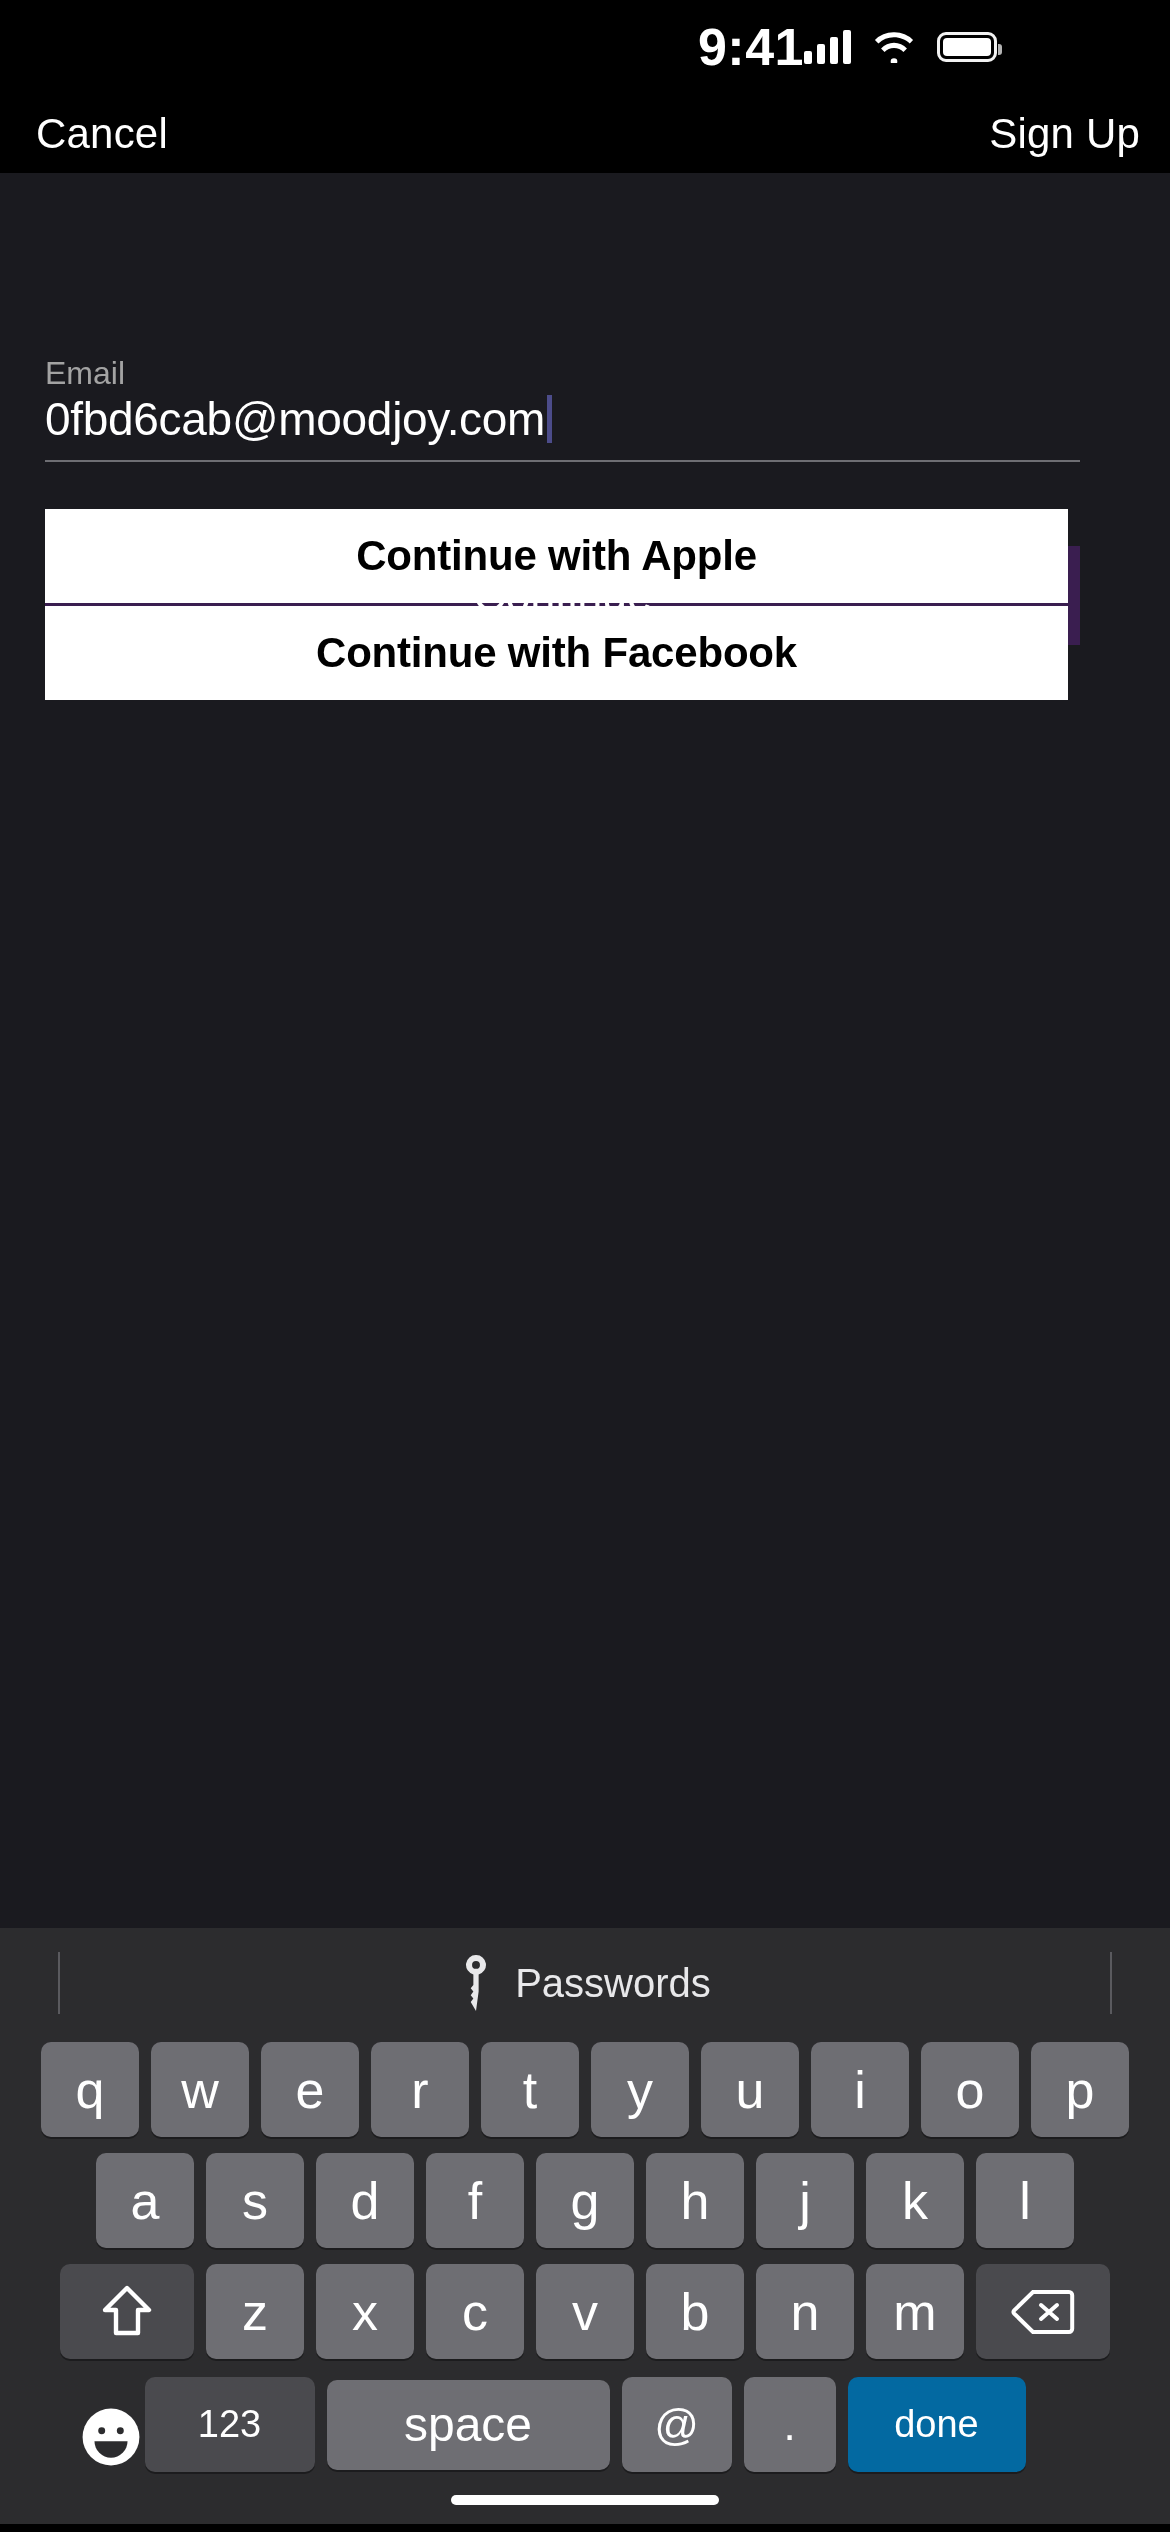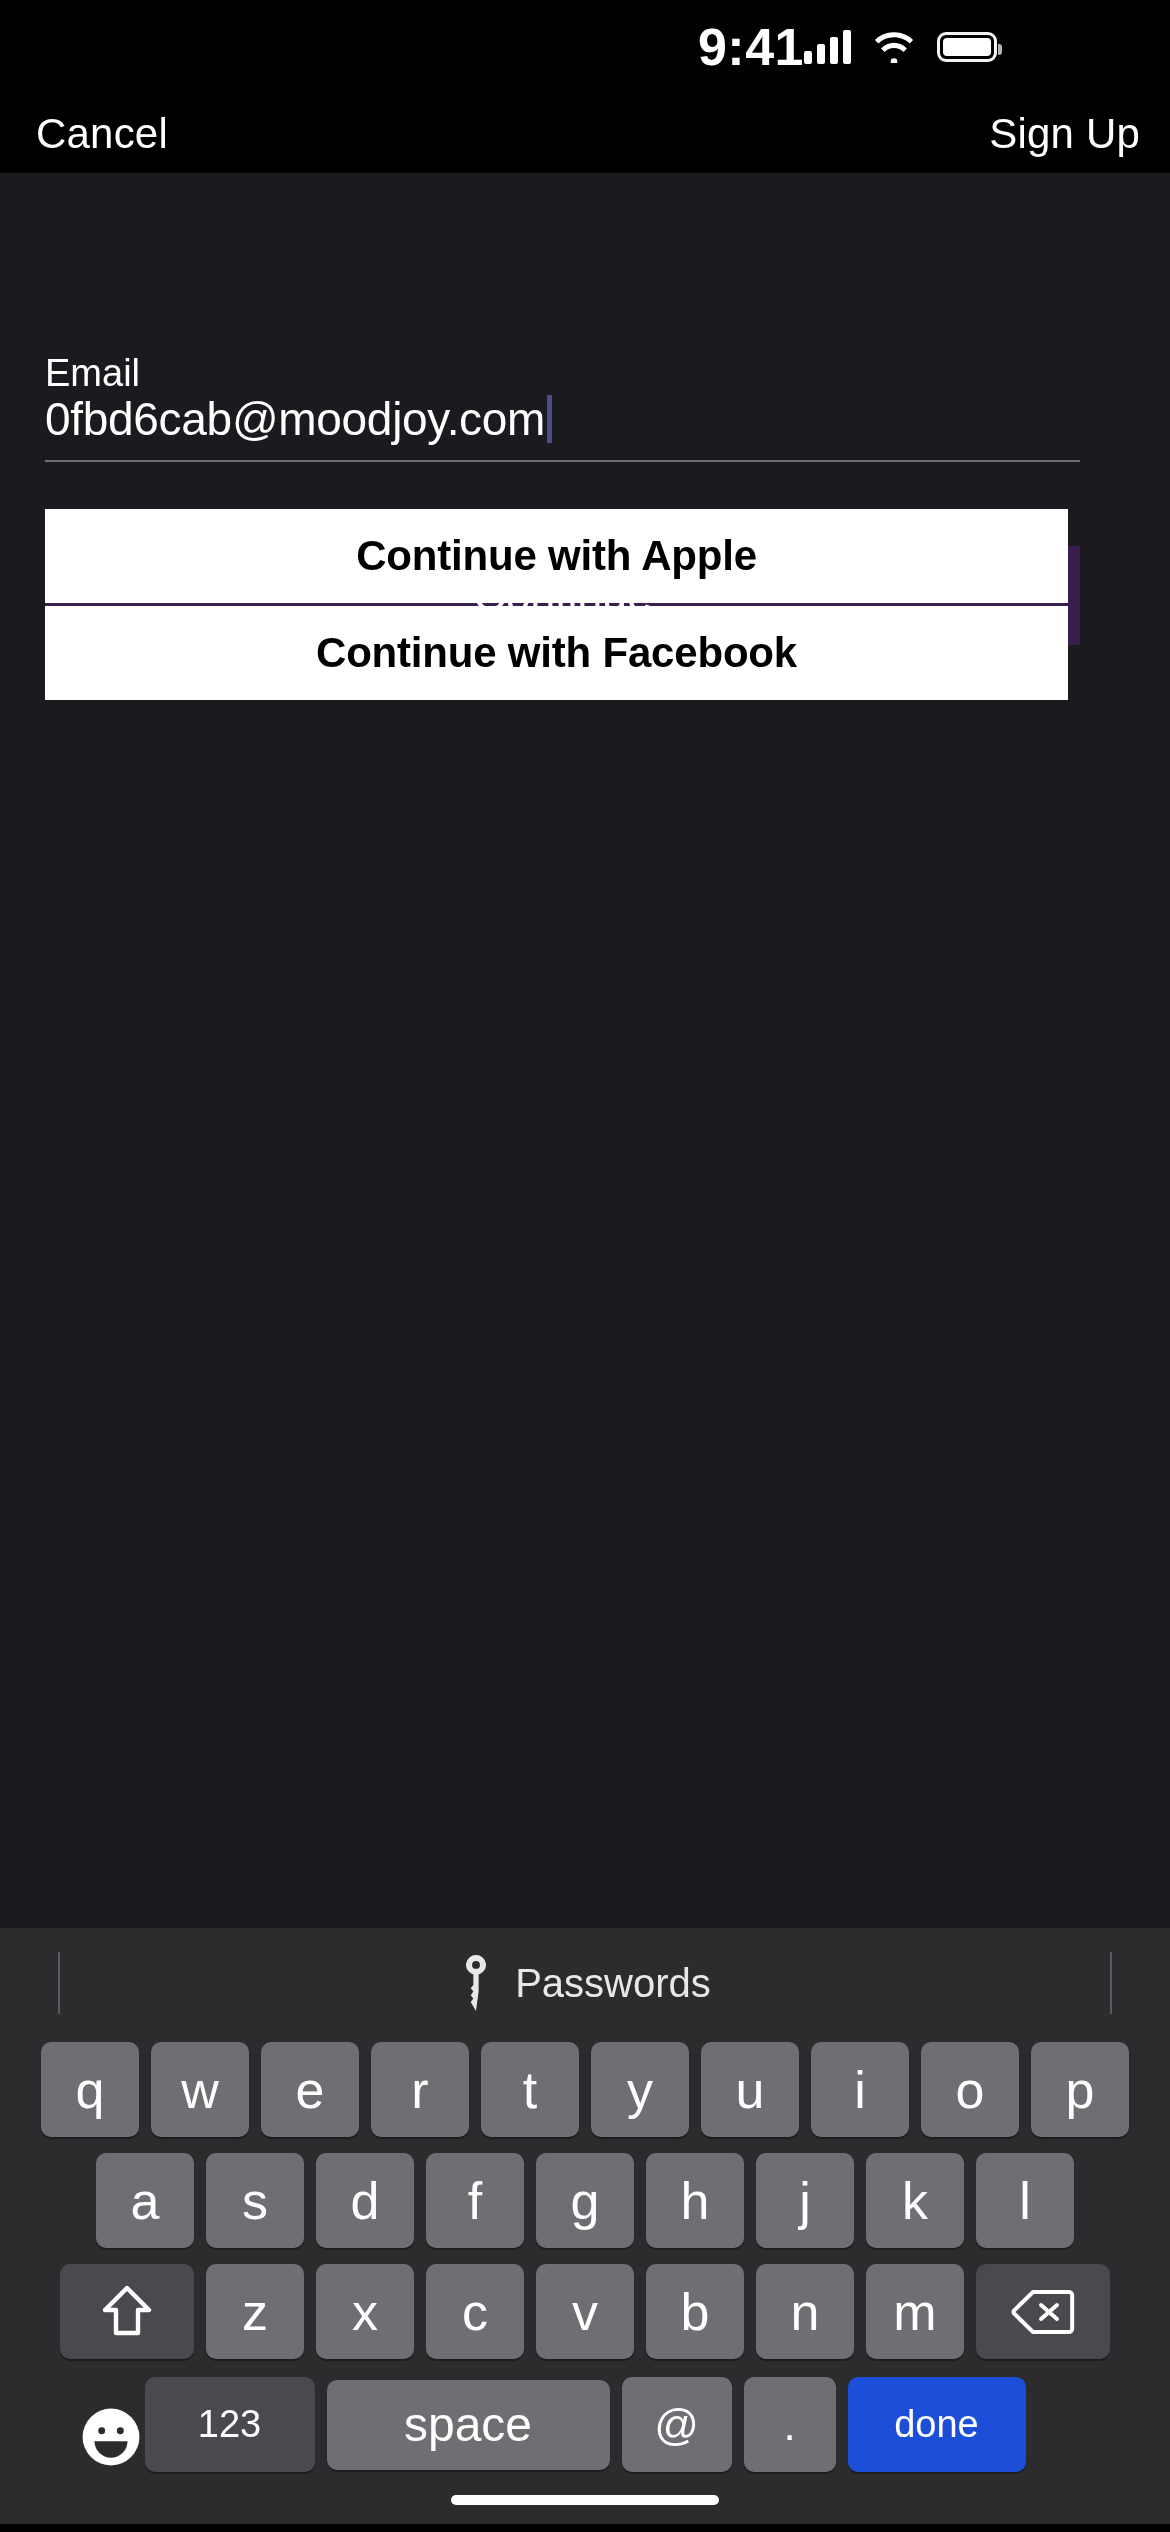--- a/index.html
+++ b/index.html
@@ -40,21 +40,21 @@
   }
   .nav-btn{ color:#fff; font-size:42px; font-weight:400; letter-spacing:0.2px;
     background:none; border:none; font-family:inherit; cursor:pointer; }
 
   
   .content{
     position:absolute; top:173px; left:0; width:1170px; height:1763px;
     background:#1A1A1F;
   }
   .field{ position:absolute; top:181px; left:45px; width:1080px; }
-  .field-label{ color:#ffffff; font-size:38px; line-height:38px; }
+  .field-label{ color:#a3a3a3; font-size:32px; line-height:38px; }
   .field-value-row{
     display:flex; align-items:baseline; padding-bottom:14px;
     border-bottom:2px solid #6E6E73; width:1035px;
   }
   .field-value{ color:#FFFFFF; font-size:46px; line-height:54px; letter-spacing:-0.3px; }
   .caret{ display:inline-block; width:5px; height:48px; background:#4C4C8A;
     margin-left:2px; align-self:center; }
 
   .btn-primary{
     position:absolute; top:373px; left:45px; width:1035px; height:99px;
@@ -111,21 +111,21 @@
     box-shadow:0 2px 0 rgba(0,0,0,0.35);
   }
   .key-letter{ width:98px; height:95px; font-size:52px; font-weight:400; }
   .key-dark{ background:#4A4A4E; }
   .key-shift{ width:134px; height:95px; }
   .key-back{ width:134px; height:95px; }
   .key-123{ width:170px; height:95px; font-size:38px; }
   .key-space{ width:283px; height:90px; font-size:48px; }
   .key-at{ width:110px; height:95px; font-size:44px; }
   .key-dot{ width:92px; height:95px; font-size:44px; }
-  .key-done{ width:178px; height:95px; font-size:38px; background:#1d4ed8; }
+  .key-done{ width:178px; height:95px; font-size:38px; background:#0369a1; }
 
   .kb-bottom{
     position:absolute; bottom:0; left:0; width:1170px; height:128px;
   }
   .emoji-btn{
     position:absolute; left:80px; top:10px; width:62px; height:62px;
     border:none; background:none; padding:0; cursor:pointer;
   }
   .home-indicator{
     position:absolute; bottom:19px; left:50%; transform:translateX(-50%);

